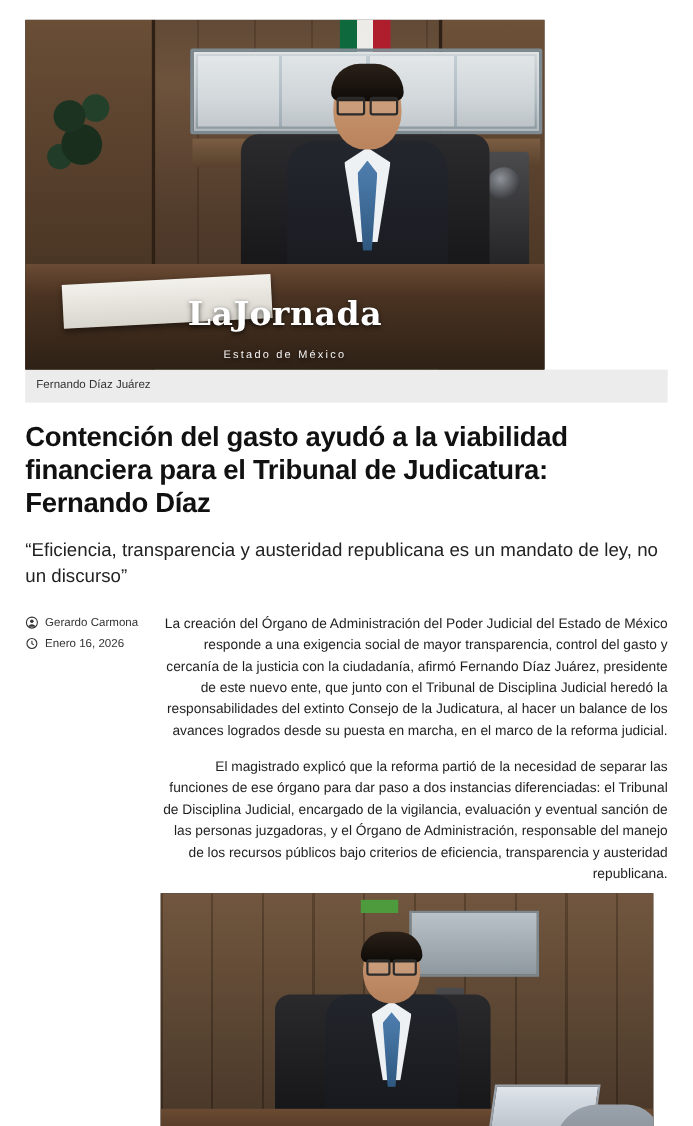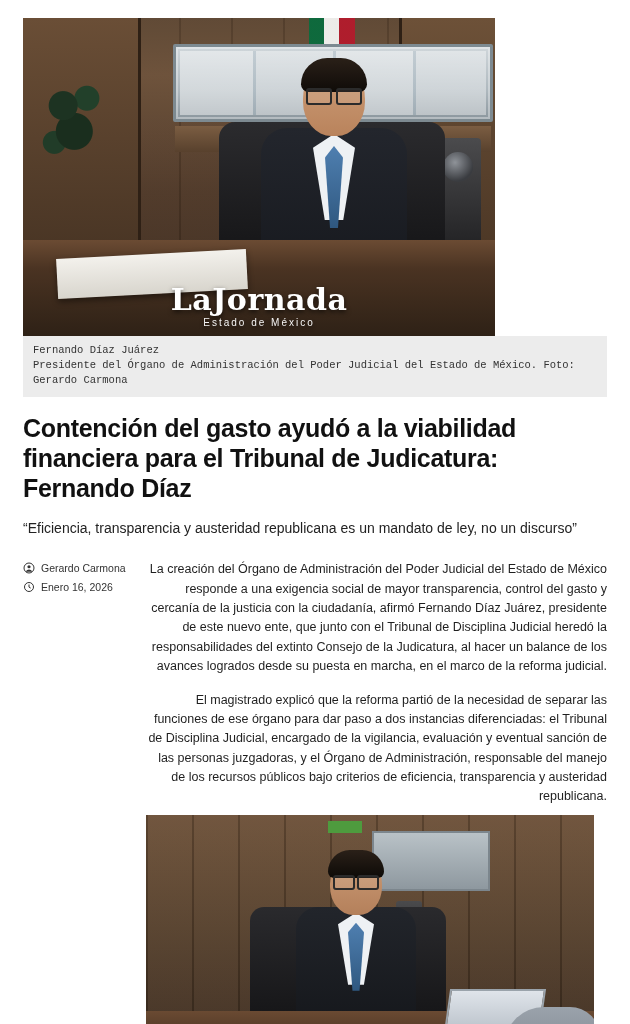--- a/index.html
+++ b/index.html
@@ -187,51 +187,50 @@
   .hero .logo-overlay .lj-main {
     font-family: "DejaVu Serif", serif;
     font-size: 30px;
     font-weight: bold;
     letter-spacing: .5px;
     line-height: 1;
   }
   .hero .logo-overlay .lj-sub {
     font-size: 10px;
     letter-spacing: 2px;
-    margin-top: 2px;
+    margin-top: 16px;
     opacity: .95;
     text-align: center;
   }
 
   
   .caption {
     width: 584px;
     margin: 0 auto;
     background: #ececec;
     padding: 7px 10px 8px 10px;
     font-size: 10.5px;
     line-height: 1.45;
     color: #333;
-    font-family: Liberation Mono, monospace;
   }
 
   
   .headline {
     width: 584px;
     margin: 16px auto 0 auto;
     font-size: 25px;
     line-height: 1.2;
     font-weight: bold;
     letter-spacing: -0.3px;
     color: #111;
   }
   .subhead {
     width: 584px;
     margin: 16px auto 0 auto;
-    font-size: 14px;
+    font-size: 17px;
     line-height: 1.4;
     color: #222;
   }
 
   
   .content-row {
     width: 584px;
     margin: 22px auto 0 auto;
     display: flex;
     align-items: flex-start;
@@ -386,21 +385,20 @@
       <div class="papers"></div>
       <div class="logo-overlay">
         <div class="lj-main">LaJornada</div>
         <div class="lj-sub">Estado de México</div>
       </div>
     </div>
   </div>
 
   <div class="caption">
     <div>Fernando Díaz Juárez</div>
-    <div>Presidente del Órgano de Administración del Poder Judicial del Estado de México. Foto: Gerardo Carmona</div>
   </div>
 
   <h1 class="headline">Contención del gasto ayudó a la viabilidad financiera para el Tribunal de Judicatura: Fernando Díaz</h1>
 
   <div class="subhead">“Eficiencia, transparencia y austeridad republicana es un mandato de ley, no un discurso”</div>
 
   <div class="content-row">
     <div class="meta">
       <div class="meta-item">
         <span>

